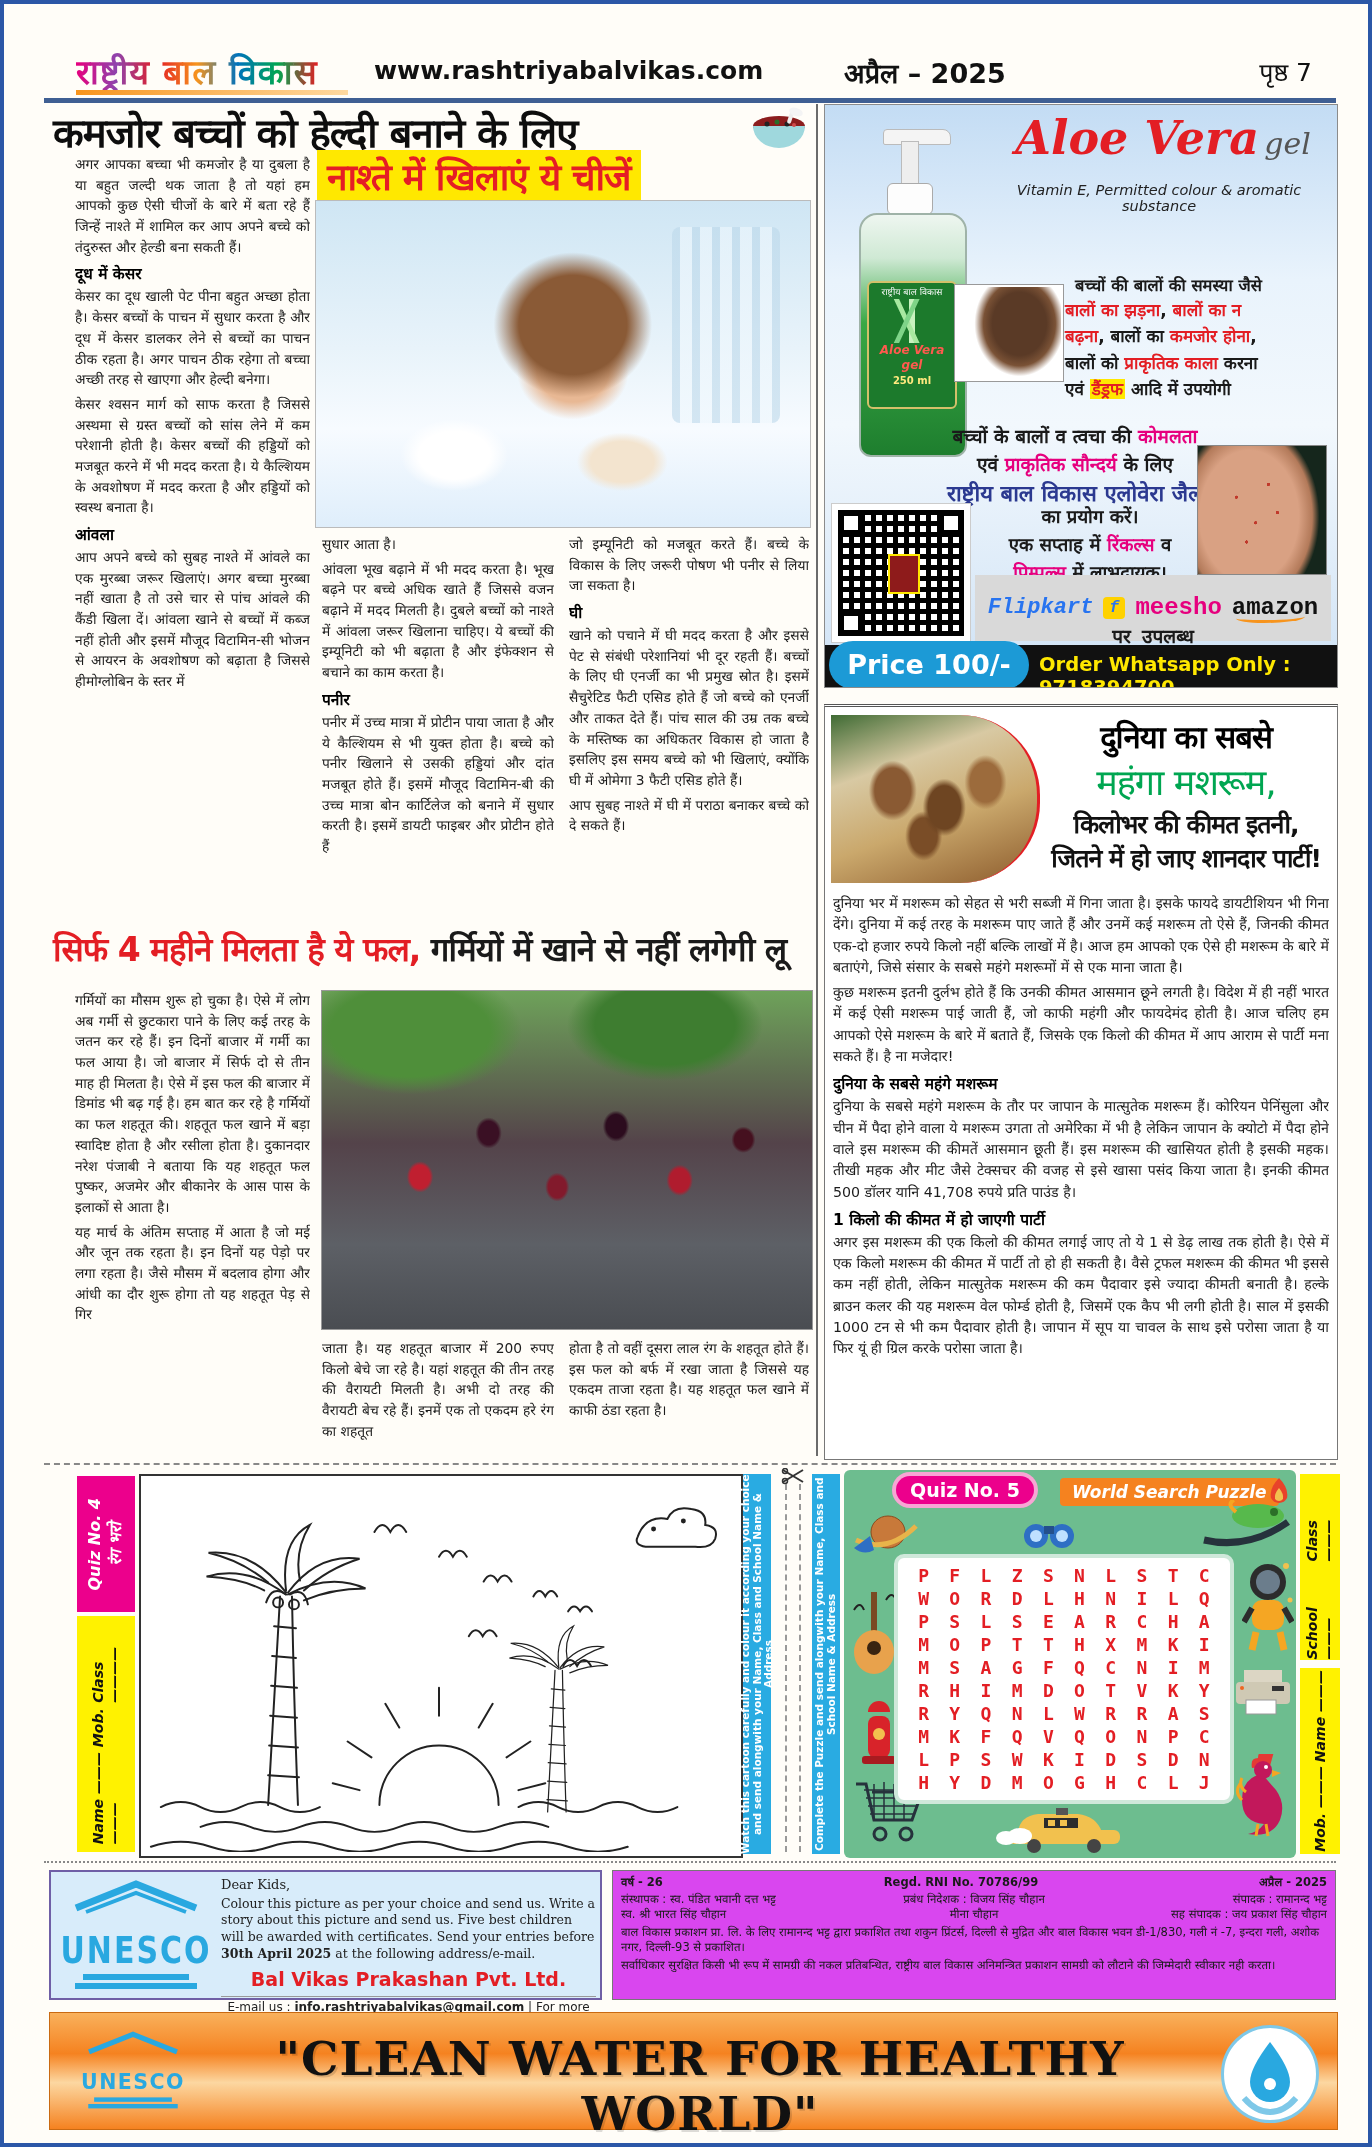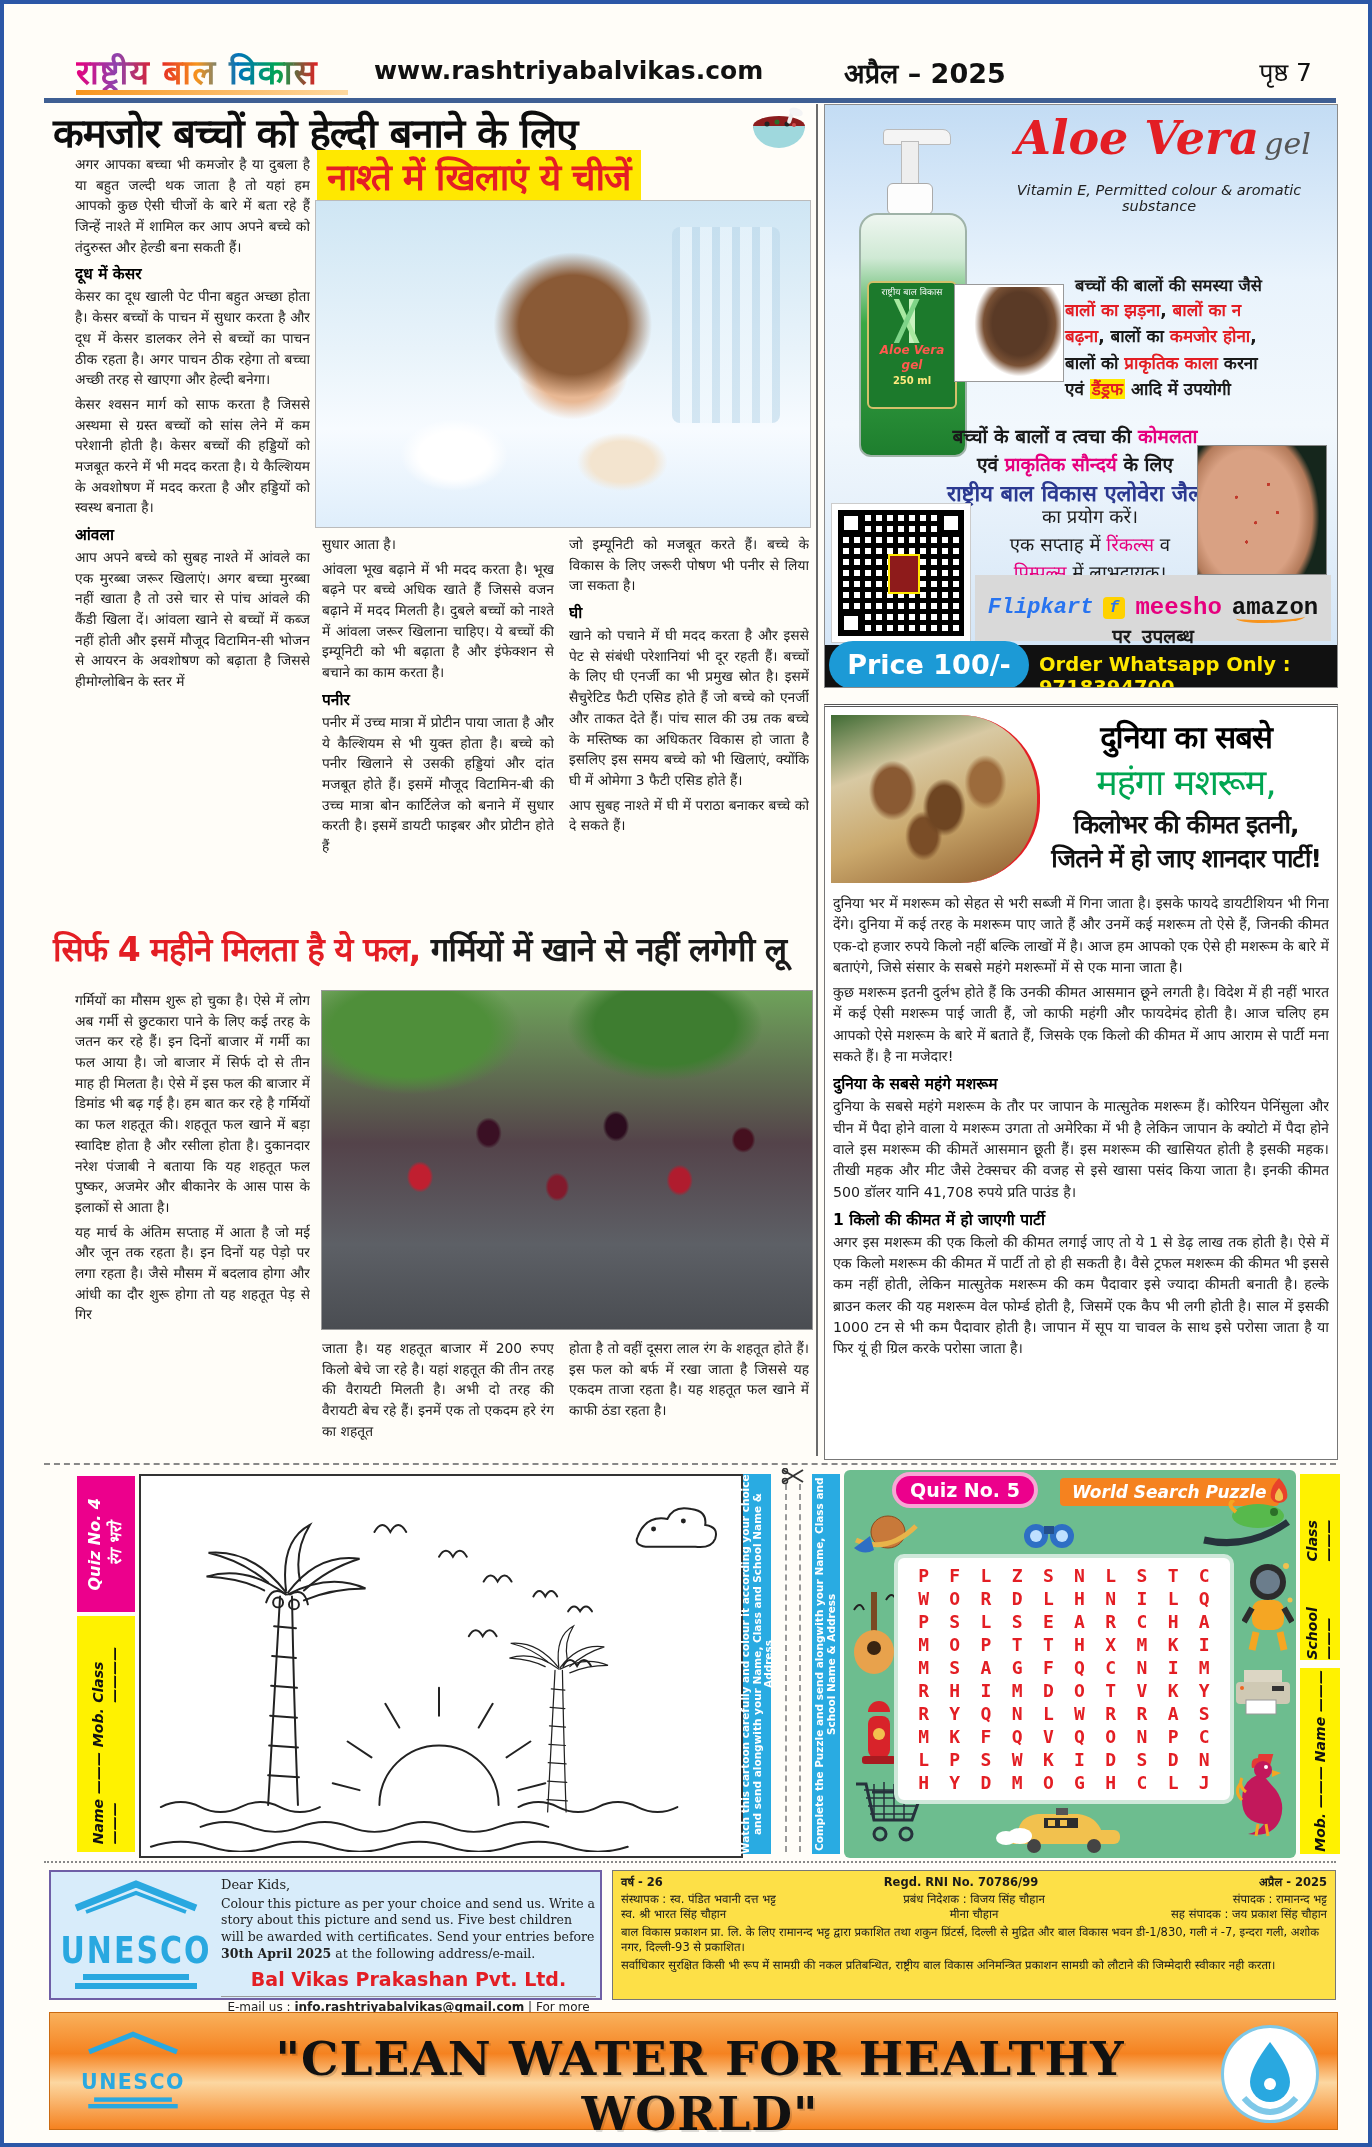--- a/index.html
+++ b/index.html
@@ -76,21 +76,21 @@
                  radial-gradient(3px 3px at 62% 52%,#c0392b 0 50%,transparent 60%),
                  radial-gradient(3px 3px at 38% 75%,#c0392b 0 50%,transparent 60%),
                  radial-gradient(90px 120px at 40% 55%,#d9a183 0 55%,#b37a5a 70%,#15261c 78%);}
   .qr{position:absolute;left:6px;top:398px;width:140px;height:140px;background:#fff;border:1px solid #ccc;padding:6px;box-sizing:border-box;}
   .qr-inner{position:relative;width:100%;height:100%;
       background:repeating-linear-gradient(0deg,#000 0 5px,transparent 5px 11px),
                  repeating-linear-gradient(90deg,#000 0 5px,#fff 5px 11px);}
   .qr-f{position:absolute;width:26px;height:26px;background:#fff;border:6px solid #000;box-sizing:border-box;}
   .qr-f.tl{left:0;top:0;} .qr-f.tr{right:0;top:0;} .qr-f.bl{left:0;bottom:0;}
   .qr-badge{position:absolute;left:50px;top:44px;width:28px;height:36px;background:#8e1b1b;border:2px solid #ffe800;}
-  .ad-use2{position:absolute;left:150px;top:398px;width:230px;text-align:center;font-size:18.5px;font-weight:normal;line-height:1.5;}
+  .ad-use2{position:absolute;left:150px;top:398px;width:230px;text-align:center;font-size:18.5px;font-weight:bold;line-height:1.5;}
   .ad-shops{position:absolute;left:150px;top:470px;width:356px;height:66px;background:#d9d9d9;text-align:center;padding-top:19px;box-sizing:border-box;font-family:Liberation Mono, monospace;}
   .shoprow{display:flex;align-items:center;justify-content:center;gap:10px;}
   .flipkart{font-size:22px;font-weight:bold;font-style:italic;color:#2874f0;}
   .fk-badge{display:inline-block;width:22px;height:22px;background:#ffd200;border-radius:4px;color:#2874f0;font-weight:bold;font-style:italic;font-size:16px;line-height:22px;text-align:center;}
   .meesho{font-size:24px;font-weight:bold;color:#e6007e;}
   .amazon{position:relative;font-size:24px;font-weight:bold;color:#111;}
   .amazon::after{content:"";position:absolute;left:4px;bottom:-2px;width:80%;height:8px;
       border-bottom:3px solid #f7941d;border-radius:0 0 60% 40%;}
   .avail{font-size:19px;font-weight:bold;color:#1a1a1a;margin-top:2px;}
   .ad-pricebar{position:absolute;left:0px;top:540px;width:612px;height:42px;background:#111;}
@@ -161,21 +161,21 @@
   .q5s-bot{left:488px;top:198px;height:186px;}
   .deco{position:absolute;}
   
   .bl-box{position:absolute;left:45px;top:1866px;width:553px;height:130px;background:#d8ecfa;border:2px solid #6f5fa6;box-sizing:border-box;}
   .unesco{position:absolute;left:10px;top:6px;width:150px;height:112px;}
   .bl-text{position:absolute;left:170px;top:4px;width:375px;font-size:12.5px;line-height:1.35;color:#222;font-family:"DejaVu Serif",serif;}
   .dear{font-size:13px;margin-bottom:2px;}
   .publisher{color:#e31e24;font-weight:bold;font-size:19px;text-align:center;margin-top:4px;font-family:"DejaVu Sans",sans-serif;}
   .contact{font-size:12px;text-align:center;border-top:1px solid #999;margin-top:3px;padding-top:2px;font-family:"DejaVu Sans",sans-serif;}
   .contact b{font-weight:bold;} .contact u{text-decoration:underline;font-weight:bold;}
-  .imprint{position:absolute;left:608px;top:1866px;width:724px;height:130px;background:#fde047;border:1px solid #777;
+  .imprint{position:absolute;left:608px;top:1866px;width:724px;height:130px;background:#d946ef;border:1px solid #777;
       box-sizing:border-box;padding:4px 8px;font-size:11.5px;line-height:1.35;}
   .imp-r1{display:flex;justify-content:space-between;font-weight:bold;}
   .imp-r2{display:flex;justify-content:space-between;text-align:center;margin-top:1px;}
   .imp-r2 .c{width:33%;} .imp-r2 .c.l{text-align:left;} .imp-r2 .c.r{text-align:right;}
   .imp-long{margin-top:2px;}
   
   .banner{position:absolute;left:45px;top:2008px;width:1287px;height:116px;
       background:linear-gradient(180deg,#f9b15c 0%,#f58220 35%,#fcd7a1 60%,#f58220 100%);
       border:1px solid #c96a12;}
   .banner-text{position:absolute;left:120px;top:18px;width:1060px;text-align:center;

